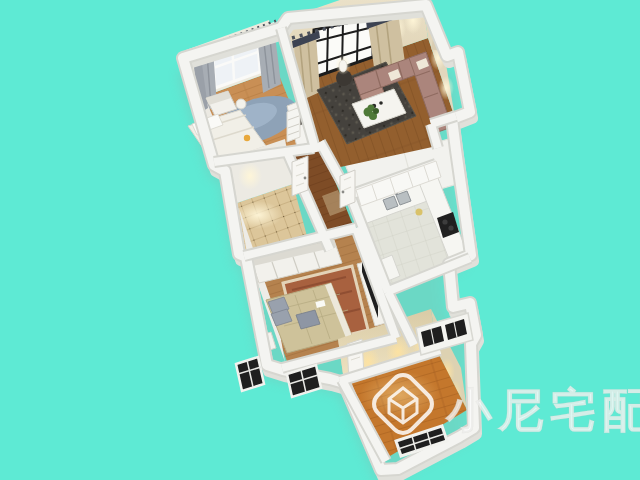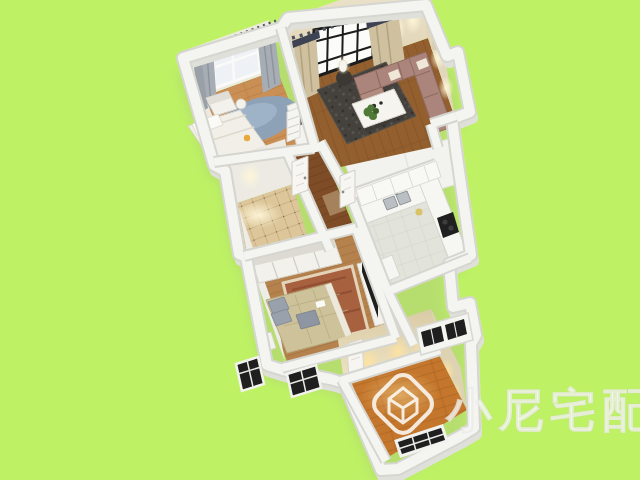--- a/index.html
+++ b/index.html
@@ -1,16 +1,16 @@
 <!DOCTYPE html>
 <html><head>
 <meta charset="utf-8">
 <style>
   html,body{margin:0;padding:0;background:#ffffff;}
-  .stage{width:640px;height:480px;position:relative;background:#bef264;overflow:hidden;
+  .stage{width:640px;height:480px;position:relative;background:#5eead4;overflow:hidden;
          font-family:"DejaVu Sans","Liberation Sans",sans-serif;}
   svg{display:block}
   text.wm{font-family:"DejaVu Sans","Liberation Sans",sans-serif;font-weight:bold;letter-spacing:6px;}
 </style>
 </head>
 <body>
 
 <div class="stage">
 <svg width="640" height="480" viewBox="0 0 640 480">
   <defs>

